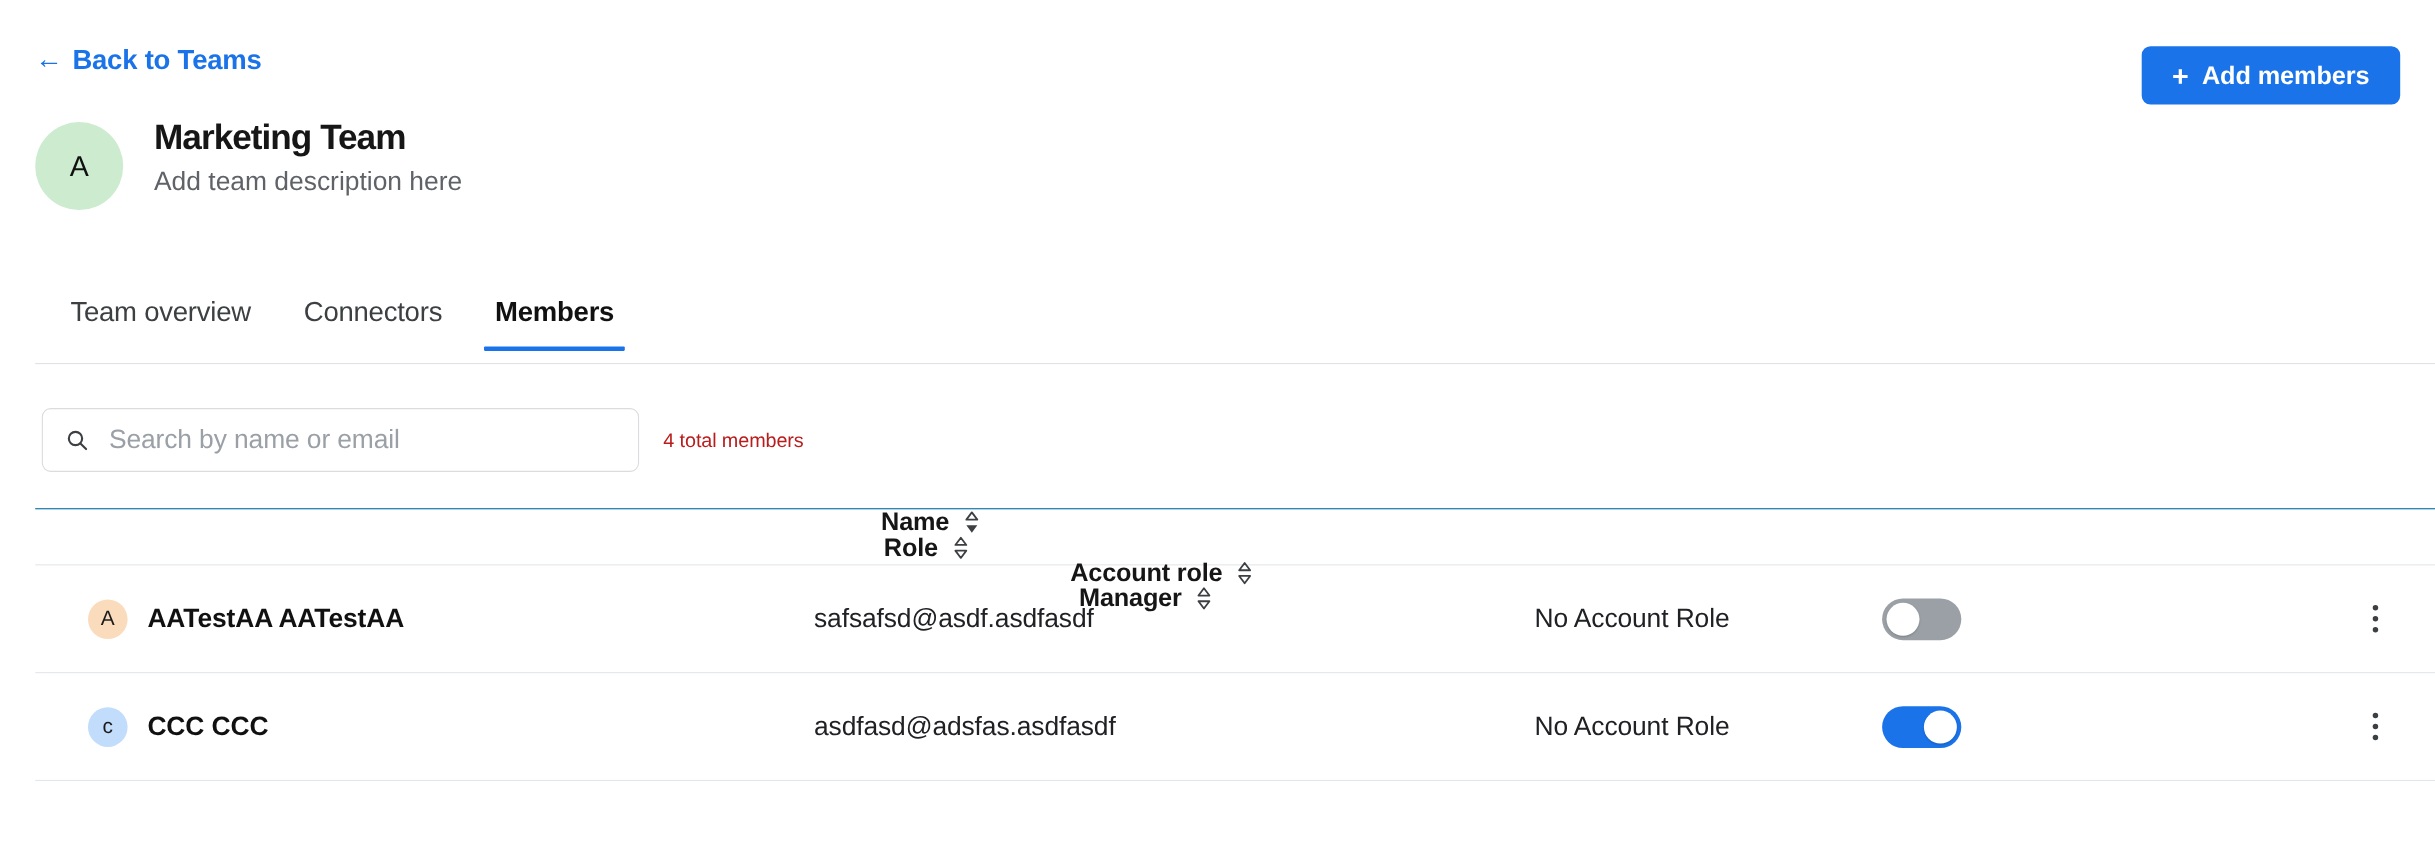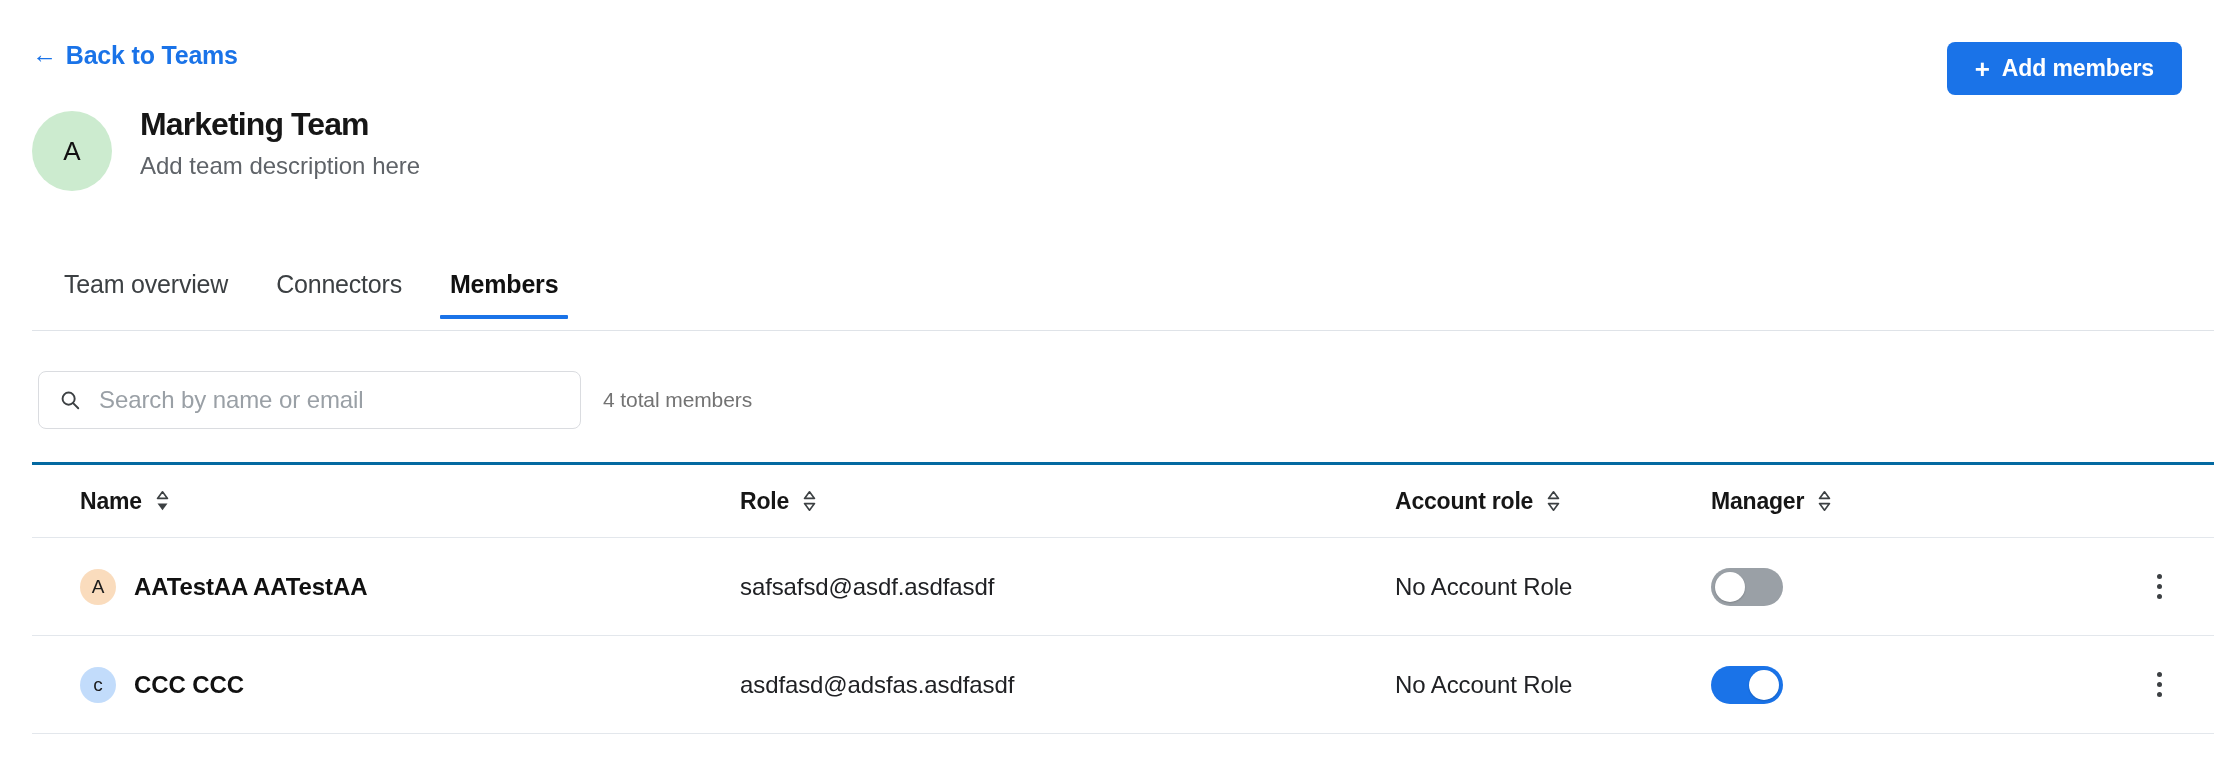--- a/index.html
+++ b/index.html
@@ -174,43 +174,44 @@
     outline: none;
     font-family: "Liberation Sans", sans-serif;
     font-size: 24px;
     color: #202124;
     width: 100%;
     background: transparent;
     letter-spacing: -0.1px;
   }
   .search-input::placeholder { color: #9aa0a6; }
   .total-members {
-    font-size: 21px;
-    color: #737373;
+    font-size: 18px;
+    color: #b91c1c;
     white-space: nowrap;
     letter-spacing: -0.1px;
   }
 
   
   .table {
     position: absolute;
     left: 32px;
     right: 0;
     top: 462px;
   }
   .t-row {
     display: flex;
     align-items: center;
     border-bottom: 1px solid #e3e7ec;
     padding-left: 48px;
     padding-right: 32px;
   }
   .t-head {
-    height: 76px;
-    border-top: 3px solid #0369a1;
+    height: 52px;
+    border-top: 1px solid #0369a1;
+    flex-direction: column;
   }
   .t-body-row { height: 98px; }
 
   .col-name   { width: 660px; flex: none; display: flex; align-items: center; }
   .col-email  { width: 655px; flex: none; display: flex; align-items: center; }
   .col-role   { width: 316px; flex: none; display: flex; align-items: center; }
   .col-mgr    { width: 300px; flex: none; display: flex; align-items: center; }
   .col-menu   { flex: 1; display: flex; align-items: center; justify-content: flex-end; padding-right: 8px; }
 
   .th {

